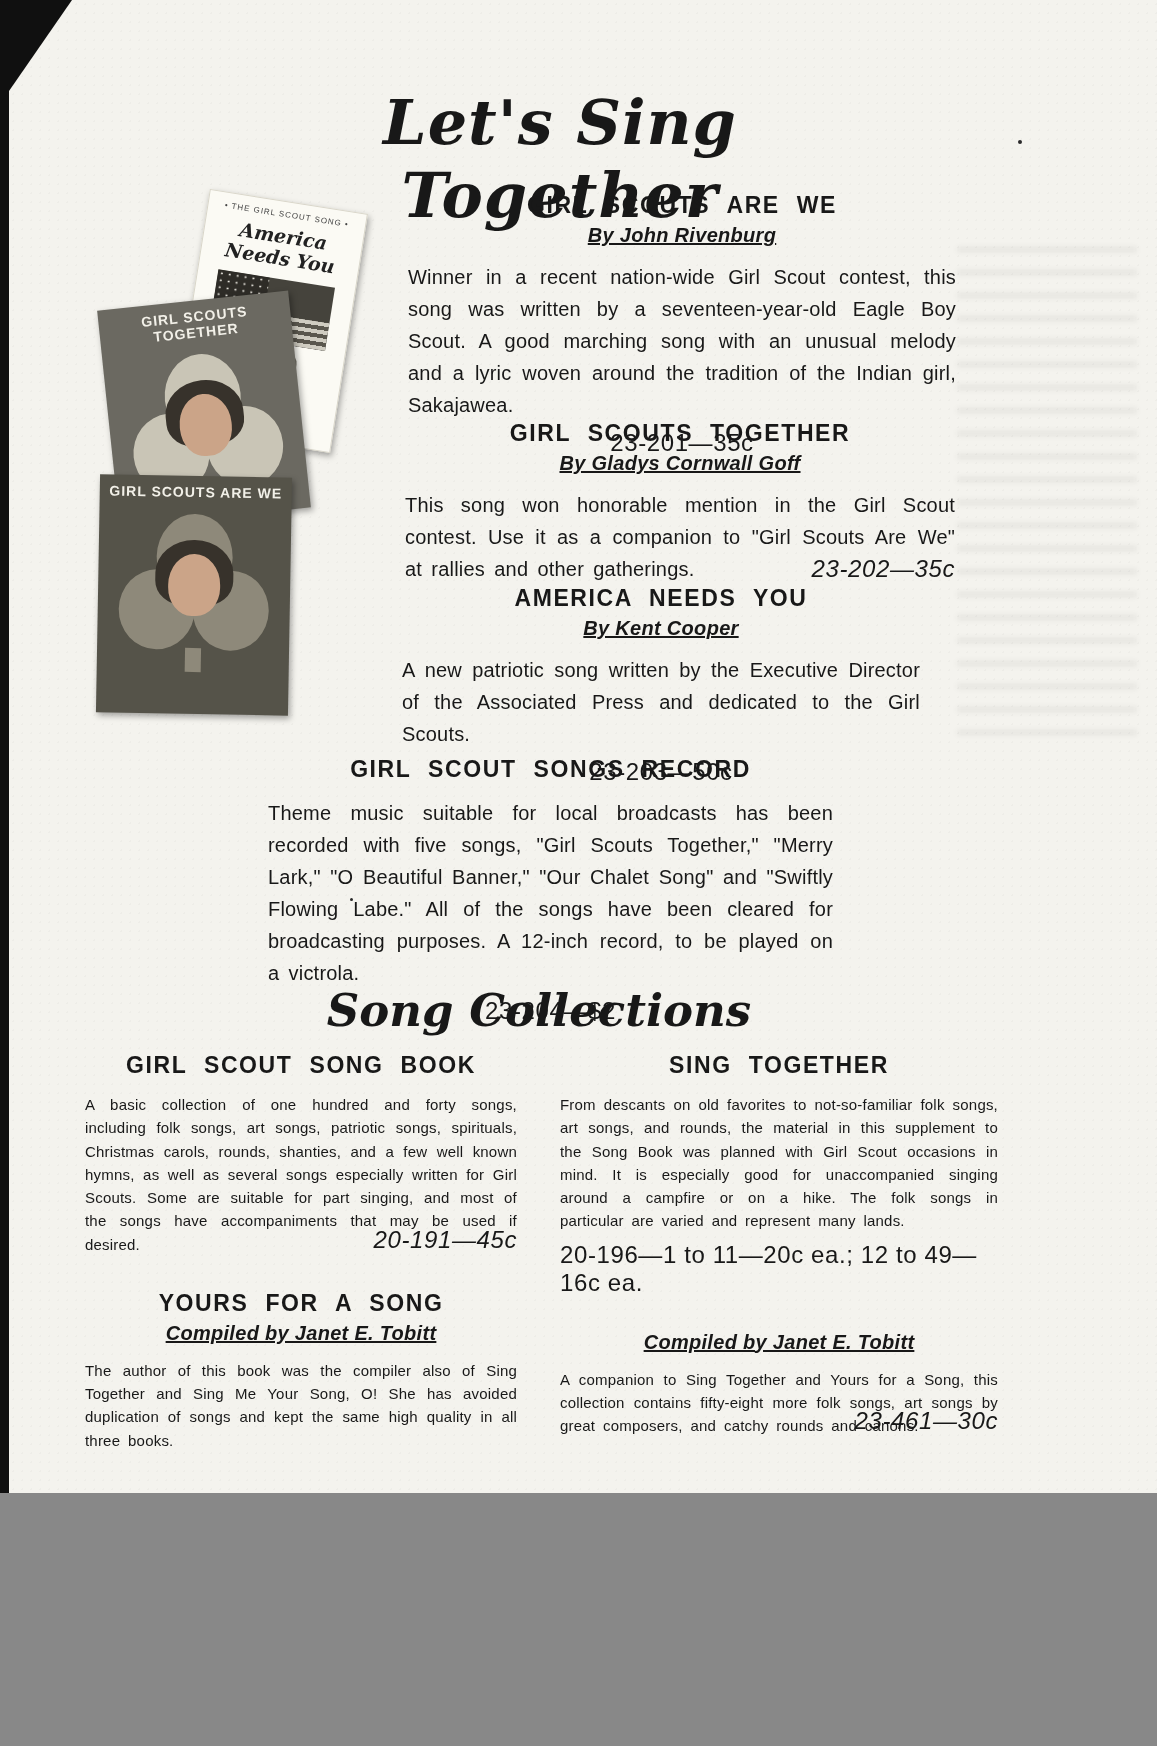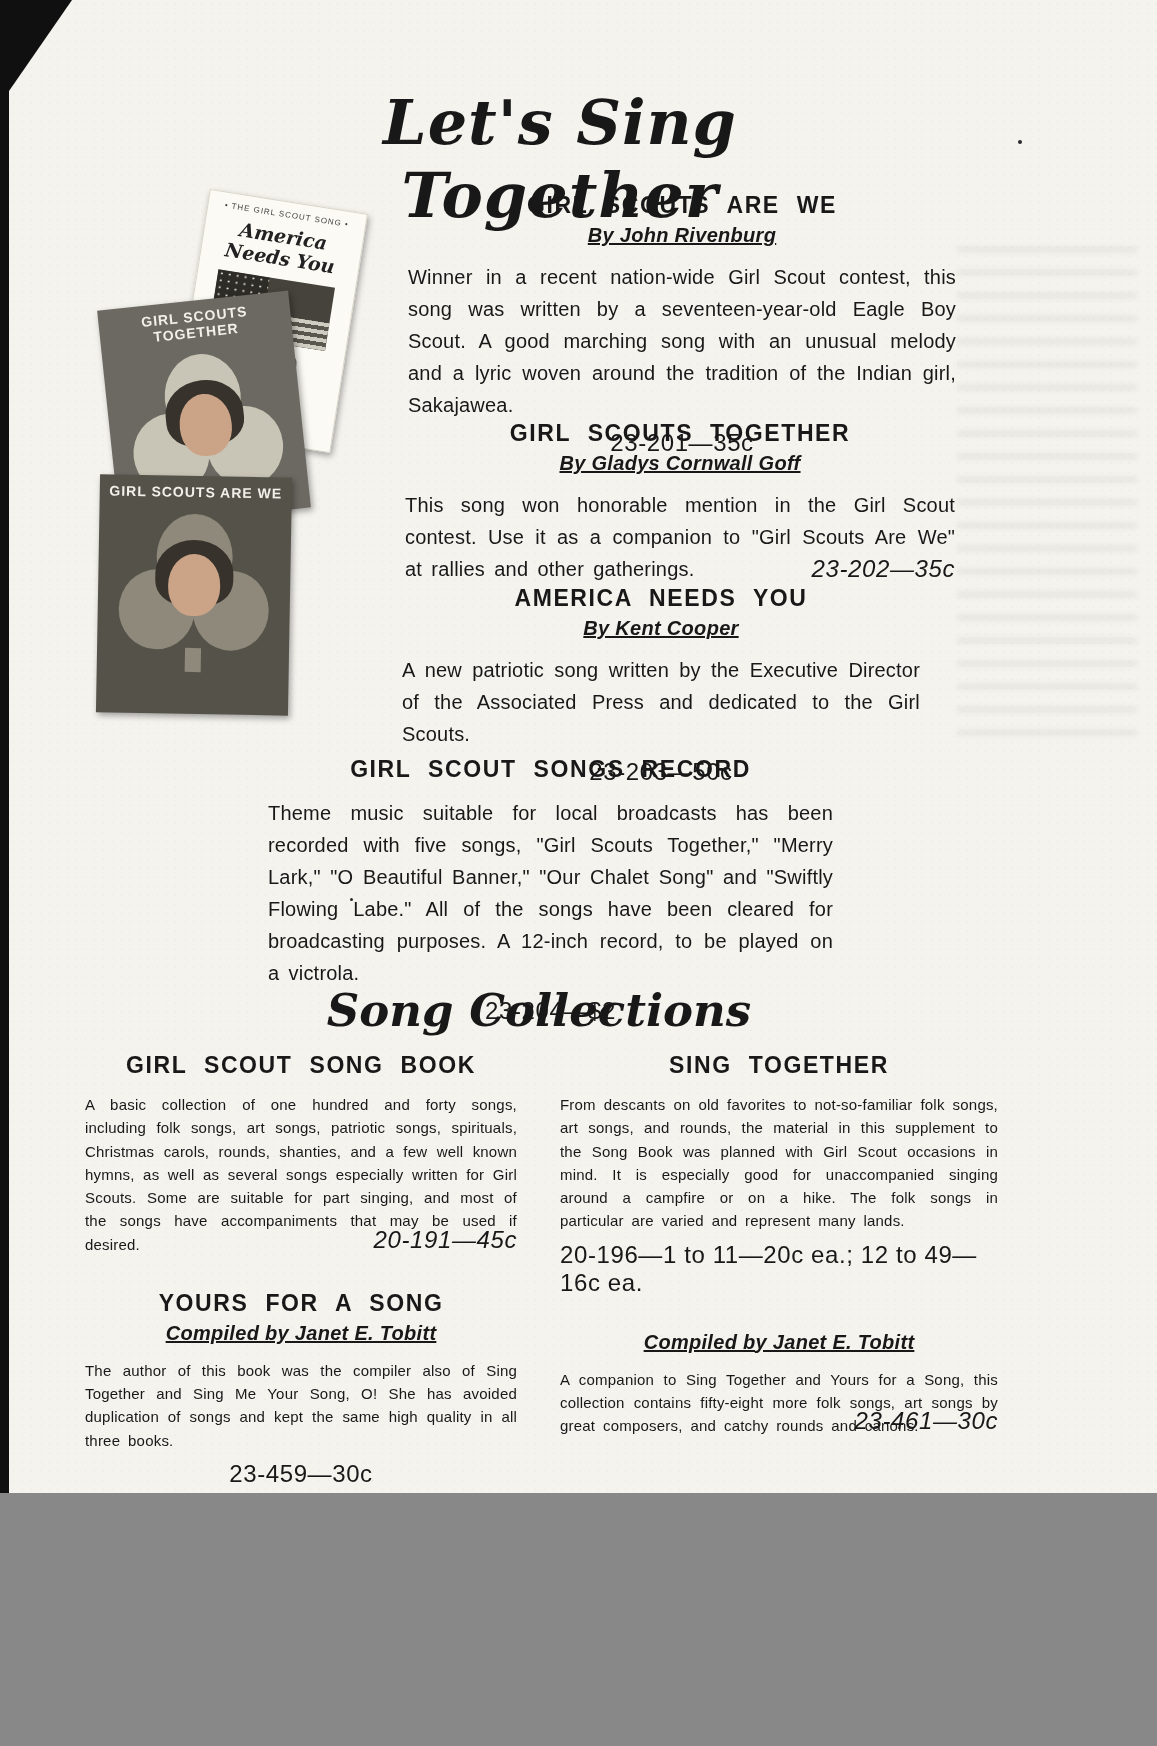--- a/index.html
+++ b/index.html
@@ -171,21 +171,20 @@
       <h2 class="h">GIRL SCOUT SONG BOOK</h2>
       <div class="bodywrap">
         <p class="b b-col">A basic collection of one hundred and forty songs, including folk songs, art songs, patriotic songs, spirituals, Christmas carols, rounds, shanties, and a few well known hymns, as well as several songs especially written for Girl Scouts. Some are suitable for part singing, and most of the songs have accompaniments that may be used if desired.</p>
         <div class="price abs-br">20-191—45c</div>
       </div>
     </section>
     <section class="col-sec2">
       <h2 class="h">YOURS FOR A SONG</h2>
       <div class="byline">Compiled by Janet E. Tobitt</div>
       <p class="b b-col">The author of this book was the compiler also of Sing Together and Sing Me Your Song, O! She has avoided duplication of songs and kept the same high quality in all three books.</p>
-      <div class="price center">23-459—30c</div>
     </section>
   </div>
 
   <div class="col-right">
     <section>
       <h2 class="h">SING TOGETHER</h2>
       <p class="b b-col">From descants on old favorites to not-so-familiar folk songs, art songs, and rounds, the material in this supplement to the Song Book was planned with Girl Scout occasions in mind. It is especially good for unaccompanied singing around a campfire or on a hike. The folk songs in particular are varied and represent many lands.</p>
       <div class="price price-line">20-196—1 to 11—20c ea.; 12 to 49—16c ea.</div>
     </section>
     <section class="col-sec2">

